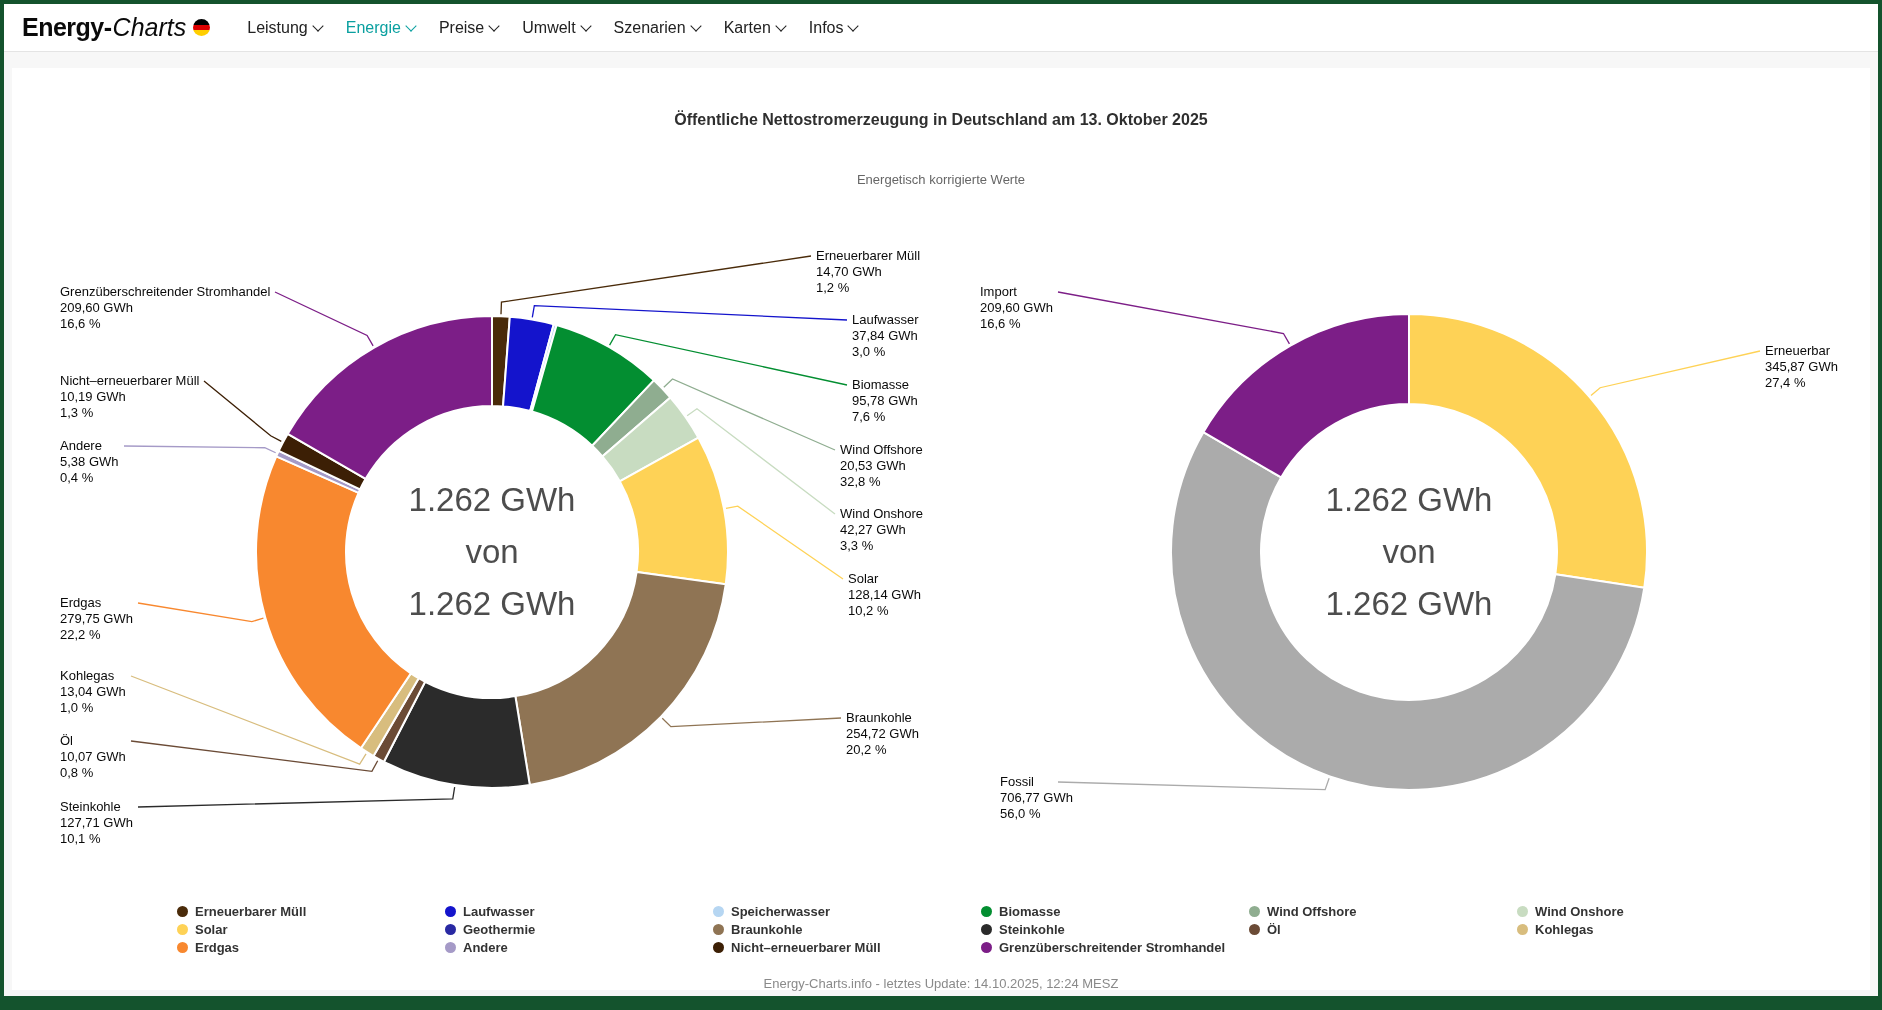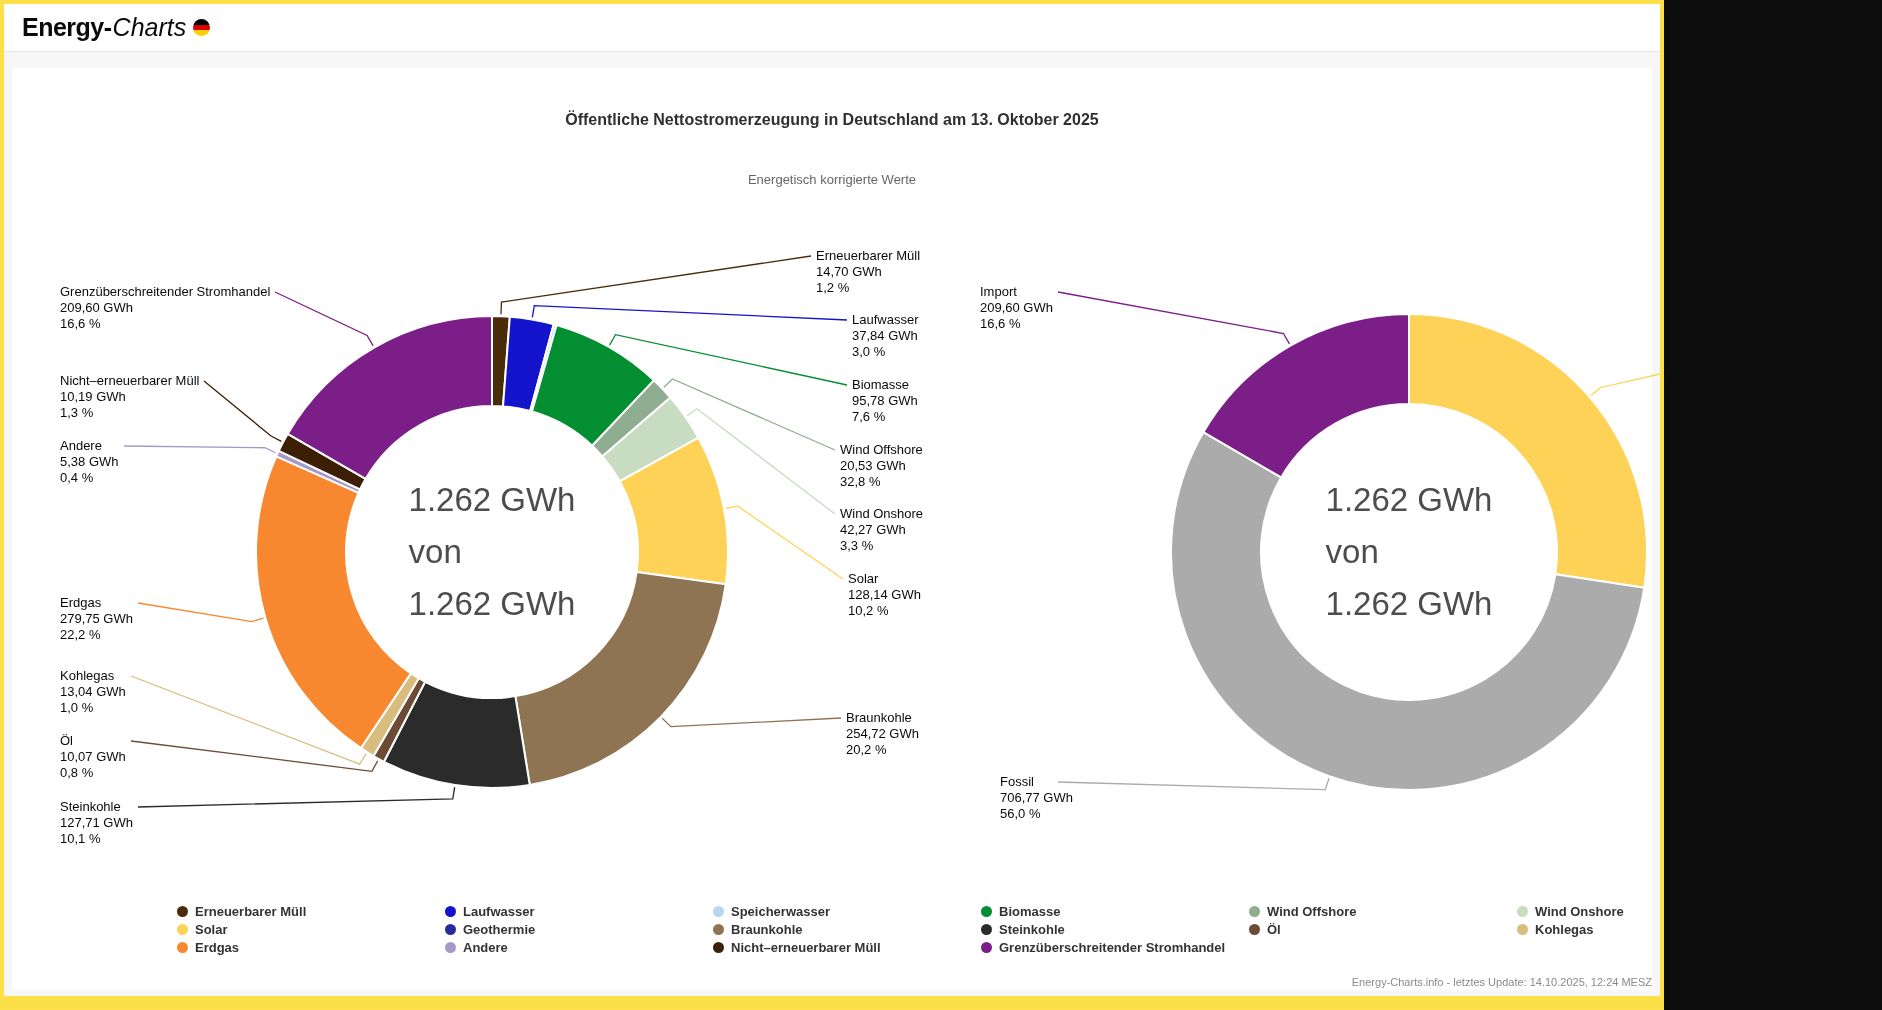--- a/index.html
+++ b/index.html
@@ -1,54 +1,63 @@
 <!DOCTYPE html>
 <html><head>
 <meta charset="utf-8">
 <style>
   html,body{margin:0;padding:0;}
   body{width:1882px;height:1010px;background:#0d0d0d;font-family:"Liberation Sans","DejaVu Sans",sans-serif;}
-  .frame{position:relative;width:1664px;height:1010px;background:#fde047;box-sizing:border-box;padding:4px 4px 14px 4px;}
+  .frame{position:relative;width:1882px;height:1010px;background:#14532d;box-sizing:border-box;padding:4px 4px 14px 4px;}
   .page{position:relative;width:100%;height:100%;background:#f7f7f7;overflow:hidden;}
 
   .topbar{position:absolute;top:0;left:0;right:0;height:48px;background:#ffffff;border-bottom:1px solid #e4e4e4;display:flex;align-items:center;padding:0 18px;box-sizing:border-box;}
   .logo{display:flex;align-items:center;cursor:pointer;}
   .logo-bold{font-size:25px;font-weight:800;color:#0a0a0a;letter-spacing:-0.5px;}
   .logo-italic{font-size:25px;font-style:italic;font-weight:500;color:#0a0a0a;margin-left:1px;}
   .flag{width:17px;height:17px;border-radius:50%;margin-left:7px;background:linear-gradient(to bottom,#000 0%,#000 33%,#dd0000 33%,#dd0000 66%,#ffce00 66%,#ffce00 100%);}
   .navmenu{display:flex;align-items:center;margin-left:26px;gap:2px;}
   .nav-item{font-size:16px;color:#222;padding:6px 11px;cursor:pointer;white-space:nowrap;}
   .nav-item.active{color:#0aa0a0;}
   .chev{display:inline-block;width:7px;height:7px;border-right:1.6px solid currentColor;border-bottom:1.6px solid currentColor;transform:rotate(45deg);margin-left:6px;vertical-align:3px;}
 
   .card{position:absolute;top:64px;left:8px;right:8px;bottom:6px;background:#ffffff;}
   .chart-title{position:absolute;top:32px;left:0;right:0;text-align:center;font-size:16px;font-weight:700;color:#2f2f2f;}
   .chart-subtitle{position:absolute;top:76px;left:0;right:0;text-align:center;font-size:13px;color:#666;margin-top:28px;}
   .chart-area{position:absolute;top:102px;left:0;width:1858px;height:700px;}
   #donutSvg{position:absolute;top:0;left:0;}
   .slice-label{position:absolute;font-size:13px;line-height:16px;color:#0a0a0a;white-space:nowrap;}
-  .center-label{position:absolute;transform:translate(-50%,-50%);text-align:left;color:#4d4d4d;}
+  .center-label{position:absolute;transform:translate(-50%,-50%);text-align:center;color:#4d4d4d;}
   .cl-line{font-size:33px;line-height:52px;}
   .legend{position:absolute;top:836px;left:165px;display:grid;grid-template-columns:repeat(6,268px);row-gap:3px;}
   .legend-item{display:flex;align-items:center;font-size:13px;font-weight:600;color:#333;cursor:pointer;}
   .legend-dot{width:11px;height:11px;border-radius:50%;margin-right:7px;flex:0 0 11px;}
-  .page-footer{position:absolute;top:908px;left:0;right:0;text-align:right;font-size:11px;color:#8a8a8a;}
+  .page-footer{position:absolute;top:908px;left:0;right:0;text-align:center;font-size:13px;color:#8a8a8a;}
 </style>
 </head>
 <body>
 
 <div class="frame">
   <div class="page">
 
     <header class="topbar">
       <div class="logo">
         <span class="logo-bold">Energy-</span>
           <span class="logo-italic">Charts</span>
         <span class="flag"></span>
       </div>
+      <nav class="navmenu" id="navMenu">
+          <a class="nav-item">Leistung<span class="chev"></span></a>
+          <a class="nav-item active" style="color: rgb(10, 160, 160);">Energie<span class="chev"></span></a>
+          <a class="nav-item">Preise<span class="chev"></span></a>
+          <a class="nav-item">Umwelt<span class="chev"></span></a>
+          <a class="nav-item">Szenarien<span class="chev"></span></a>
+          <a class="nav-item">Karten<span class="chev"></span></a>
+          <a class="nav-item">Infos<span class="chev"></span></a>
+        </nav>
     </header>
 
     <main class="card">
       <h1 class="chart-title">Öffentliche Nettostromerzeugung in Deutschland am 13. Oktober 2025</h1>
       <div class="chart-subtitle">Energetisch korrigierte Werte</div>
 
       <div class="chart-area" id="chartArea">
         <svg id="donutSvg" width="1858" height="700" viewBox="0 0 1858 700">
             <path d="M480 146 A236 236 0 0 1 497.83051609691654 146.6745387857115 L491.0307430091094 236.41729941827916 A146 146 0 0 0 480 236 Z" fill="#4a2b0a" stroke="#ffffff" stroke-width="2"></path>
             <polyline points="488.99724239507685,144.1701246073483 489.4508848687782,132.17870231864316 799,86" fill="none" stroke="#4a2b0a" stroke-width="1.3"></polyline>

